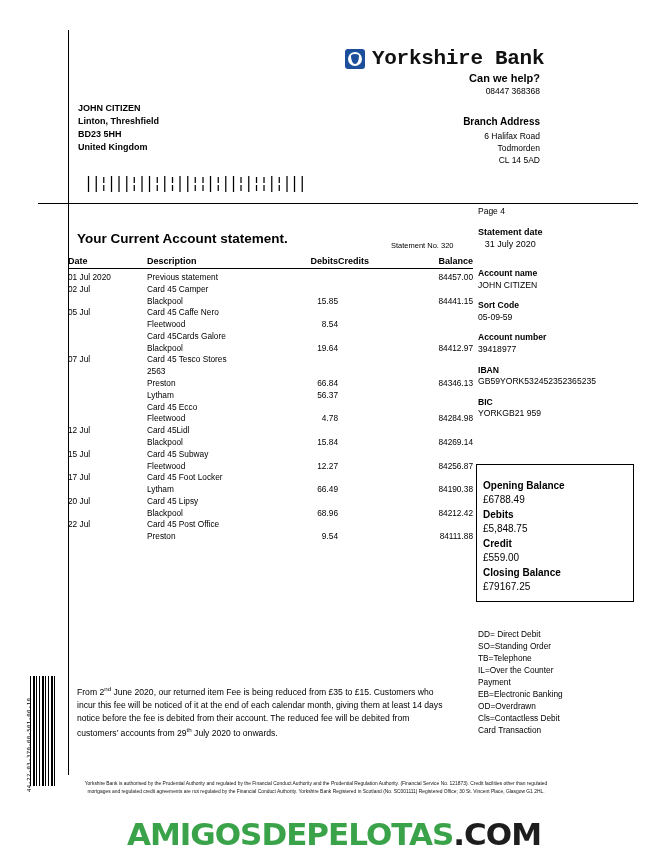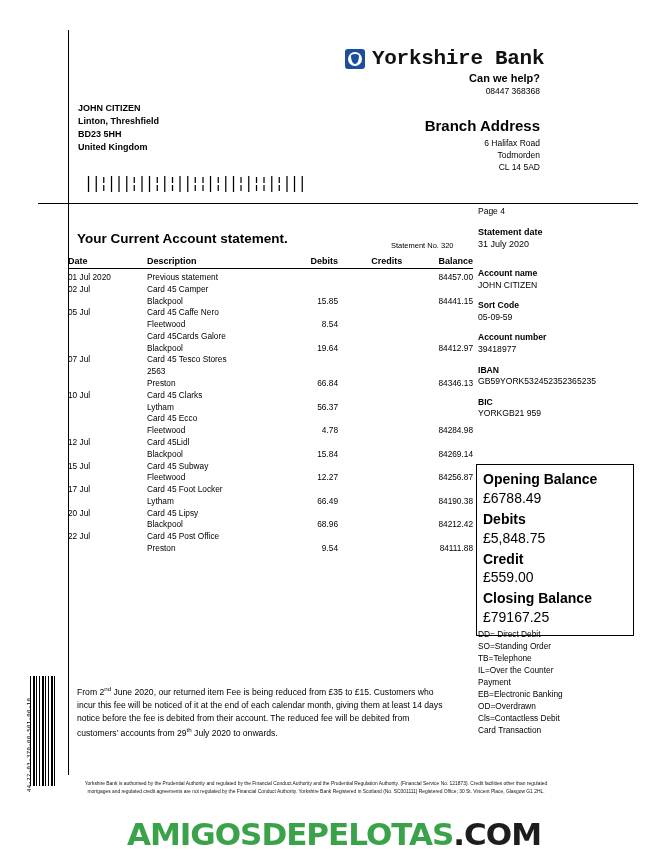--- a/index.html
+++ b/index.html
@@ -80,21 +80,21 @@
   .help-phone { font-size: 8.5px; margin-top: 2px; }
 
   .branch-block {
     position: absolute;
     right: 128px;
     top: 115px;
     text-align: right;
     font-size: 8.5px;
     line-height: 1.42;
   }
-  .branch-title { font-weight: bold; font-size: 15px; margin-bottom: 1px; }
+  .branch-title { font-weight: bold; font-size: 10px; margin-bottom: 1px; }
 
   .addressee {
     position: absolute;
     left: 78px;
     top: 102px;
     font-size: 9px;
     font-weight: bold;
     line-height: 1.45;
   }
 
@@ -123,20 +123,21 @@
     width: 600px;
     height: 1px;
     background: #000;
   }
 
   .stmt-date {
     position: absolute;
     left: 478px;
     top: 227px;
     font-size: 9px;
+    text-align: center;
   }
   .stmt-date .lbl { font-weight: bold; display:block; margin-bottom: 2px;}
 
   .title {
     position: absolute;
     left: 77px;
     top: 231px;
     font-size: 13.5px;
     font-weight: bold;
   }
@@ -159,21 +160,21 @@
     display: flex;
     font-weight: bold;
     font-size: 9px;
     border-bottom: 1px solid #000;
     padding: 0 0 2px 0;
   }
   .tbl .hdr > div, .tbl .row > div { padding-left: 0; }
   .col-date { width: 86px; padding-left: 8px; }
   .col-desc { width: 140px; }
   .col-deb  { width: 68px; text-align: right; }
-  .col-cre  { width: 70px; text-align: right; }
+  .col-cre  { width: 70px; text-align: left; }
   .col-bal  { width: 77px; text-align: right; }
 
   .tbl .rows { margin-top: 3px; }
   .tbl .row { display: flex; line-height: 1.42; }
 
   
   .info {
     position: absolute;
     left: 478px;
     top: 268px;
@@ -183,22 +184,22 @@
   }
   .info .grp { margin-bottom: 9px; }
   .info .lbl { font-weight: bold; display: block; }
 
   .summary {
     position: absolute;
     left: 476px;
     top: 464px;
     width: 158px;
     border: 1.5px solid #000;
-    padding: 5px 6px 6px 6px;
-    font-size: 14px;
+    padding: 14px 6px 6px 6px;
+    font-size: 10px;
     line-height: 1.35;
   }
   .summary .lbl { font-weight: bold; display: block; }
   .summary .grp { margin-bottom: 2px; }
   .summary .limit-row { display: flex; justify-content: space-between; }
 
   .legend {
     position: absolute;
     left: 478px;
     top: 628px;
@@ -391,27 +392,20 @@
           <div class="col-bal">&nbsp;</div>
         </div>
         <div class="row">
           <div class="col-date">&nbsp;</div>
           <div class="col-desc">Preston</div>
           <div class="col-deb">66.84</div>
           <div class="col-cre">&nbsp;</div>
           <div class="col-bal">84346.13</div>
         </div>
         <div class="row">
-          <div class="col-date">10 Jul</div>
-          <div class="col-desc">Card 45 Clarks</div>
-          <div class="col-deb">&nbsp;</div>
-          <div class="col-cre">&nbsp;</div>
-          <div class="col-bal">&nbsp;</div>
-        </div>
-        <div class="row">
           <div class="col-date">&nbsp;</div>
           <div class="col-desc">Lytham</div>
           <div class="col-deb">56.37</div>
           <div class="col-cre">&nbsp;</div>
           <div class="col-bal">&nbsp;</div>
         </div>
         <div class="row">
           <div class="col-date">&nbsp;</div>
           <div class="col-desc">Card 45 Ecco</div>
           <div class="col-deb">&nbsp;</div>

